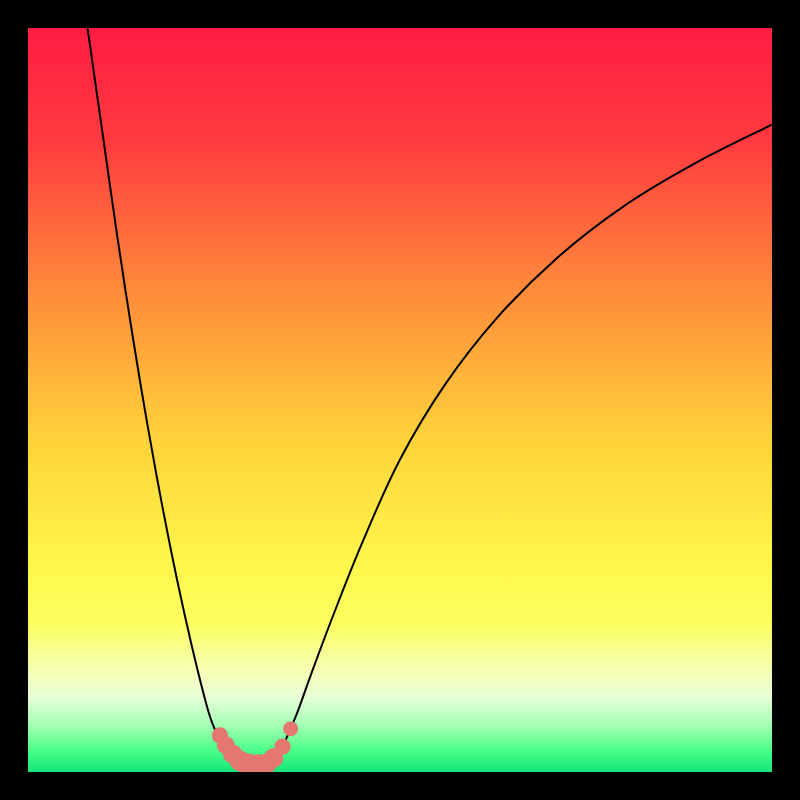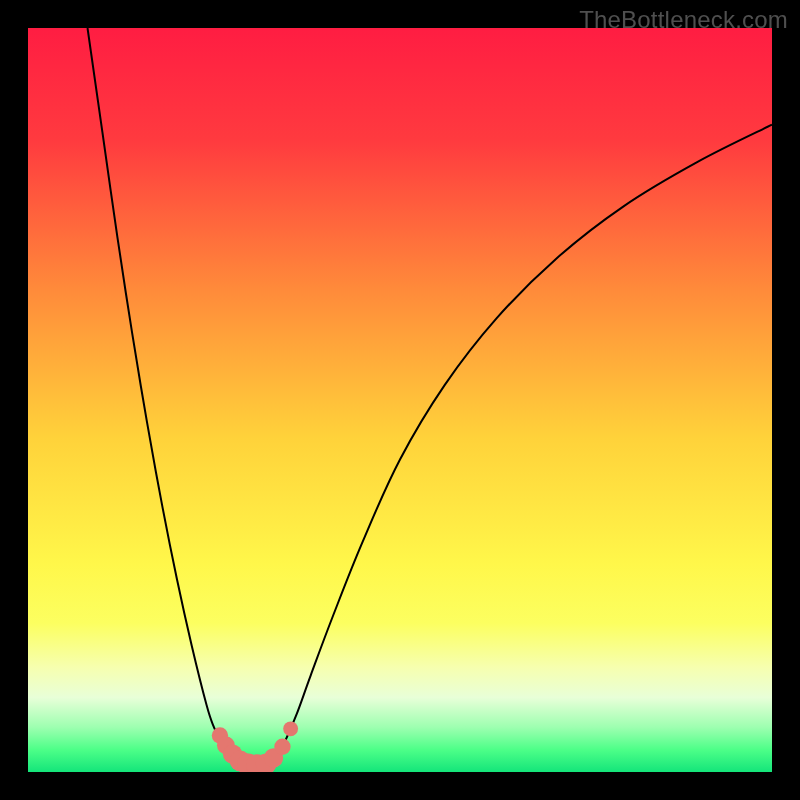--- a/index.html
+++ b/index.html
@@ -82,14 +82,13 @@
           <circle cx="29.6" cy="99" r="1.5" class="marker"></circle>
           <circle cx="30.8" cy="99.1" r="1.5" class="marker"></circle>
           <circle cx="32" cy="98.9" r="1.4" class="marker"></circle>
           <circle cx="33" cy="98.1" r="1.3" class="marker"></circle>
           <circle cx="34.2" cy="96.6" r="1.1" class="marker"></circle>
           <circle cx="35.3" cy="94.2" r="1" class="marker"></circle>
         </g>
     </svg>
   </div>
 
-  <div class="watermark">TheBottleneck.com</div>
 </div>
 
 </body></html>

